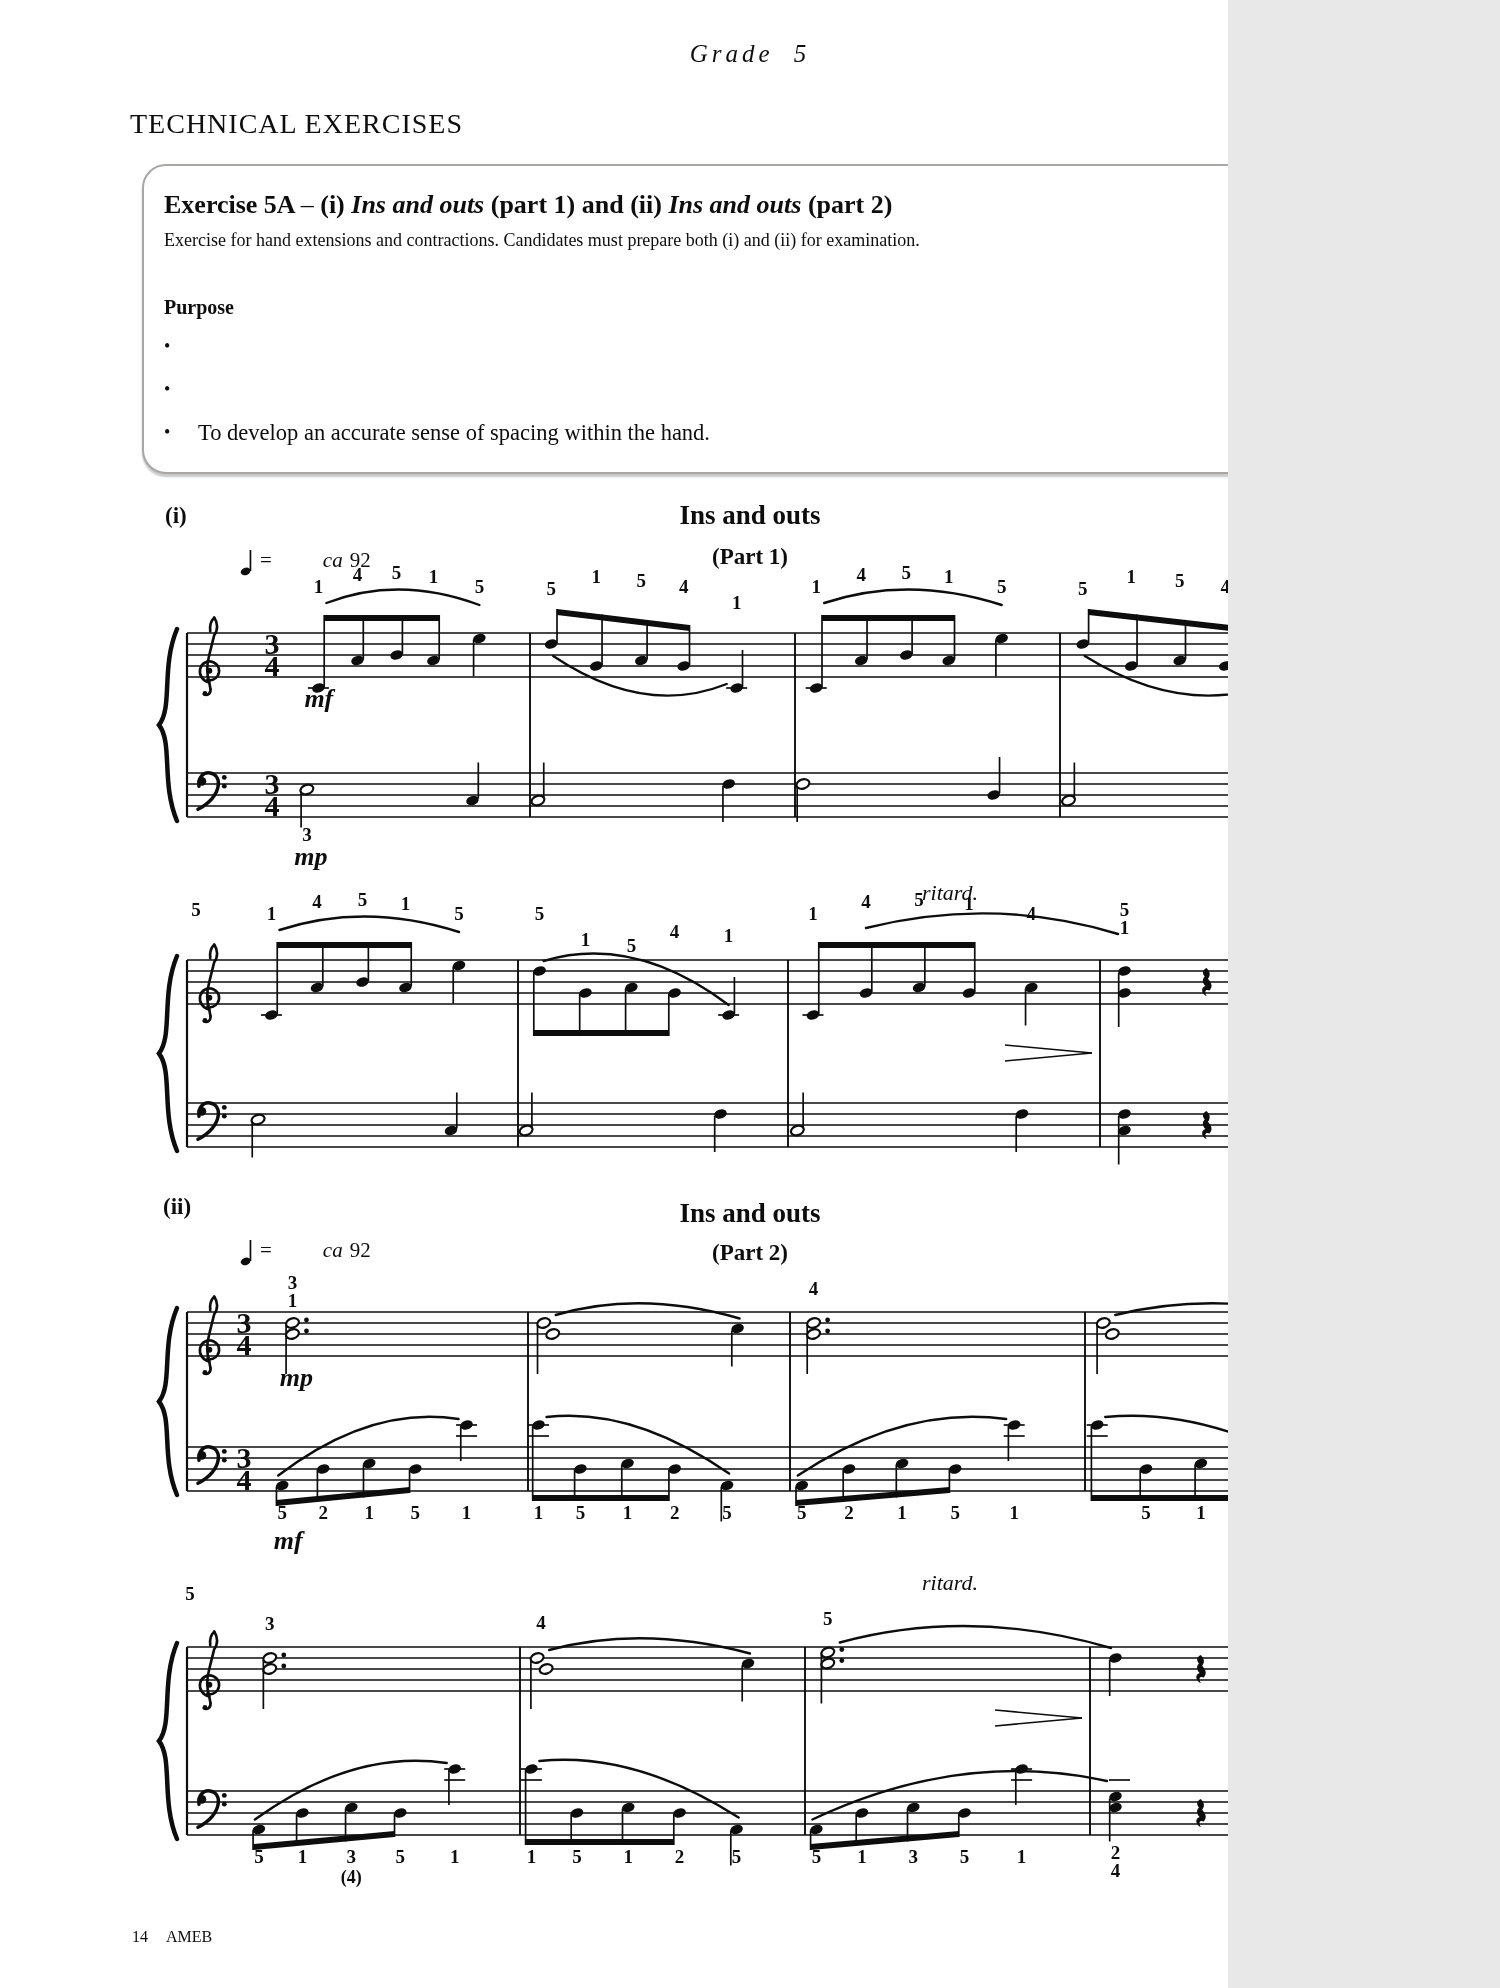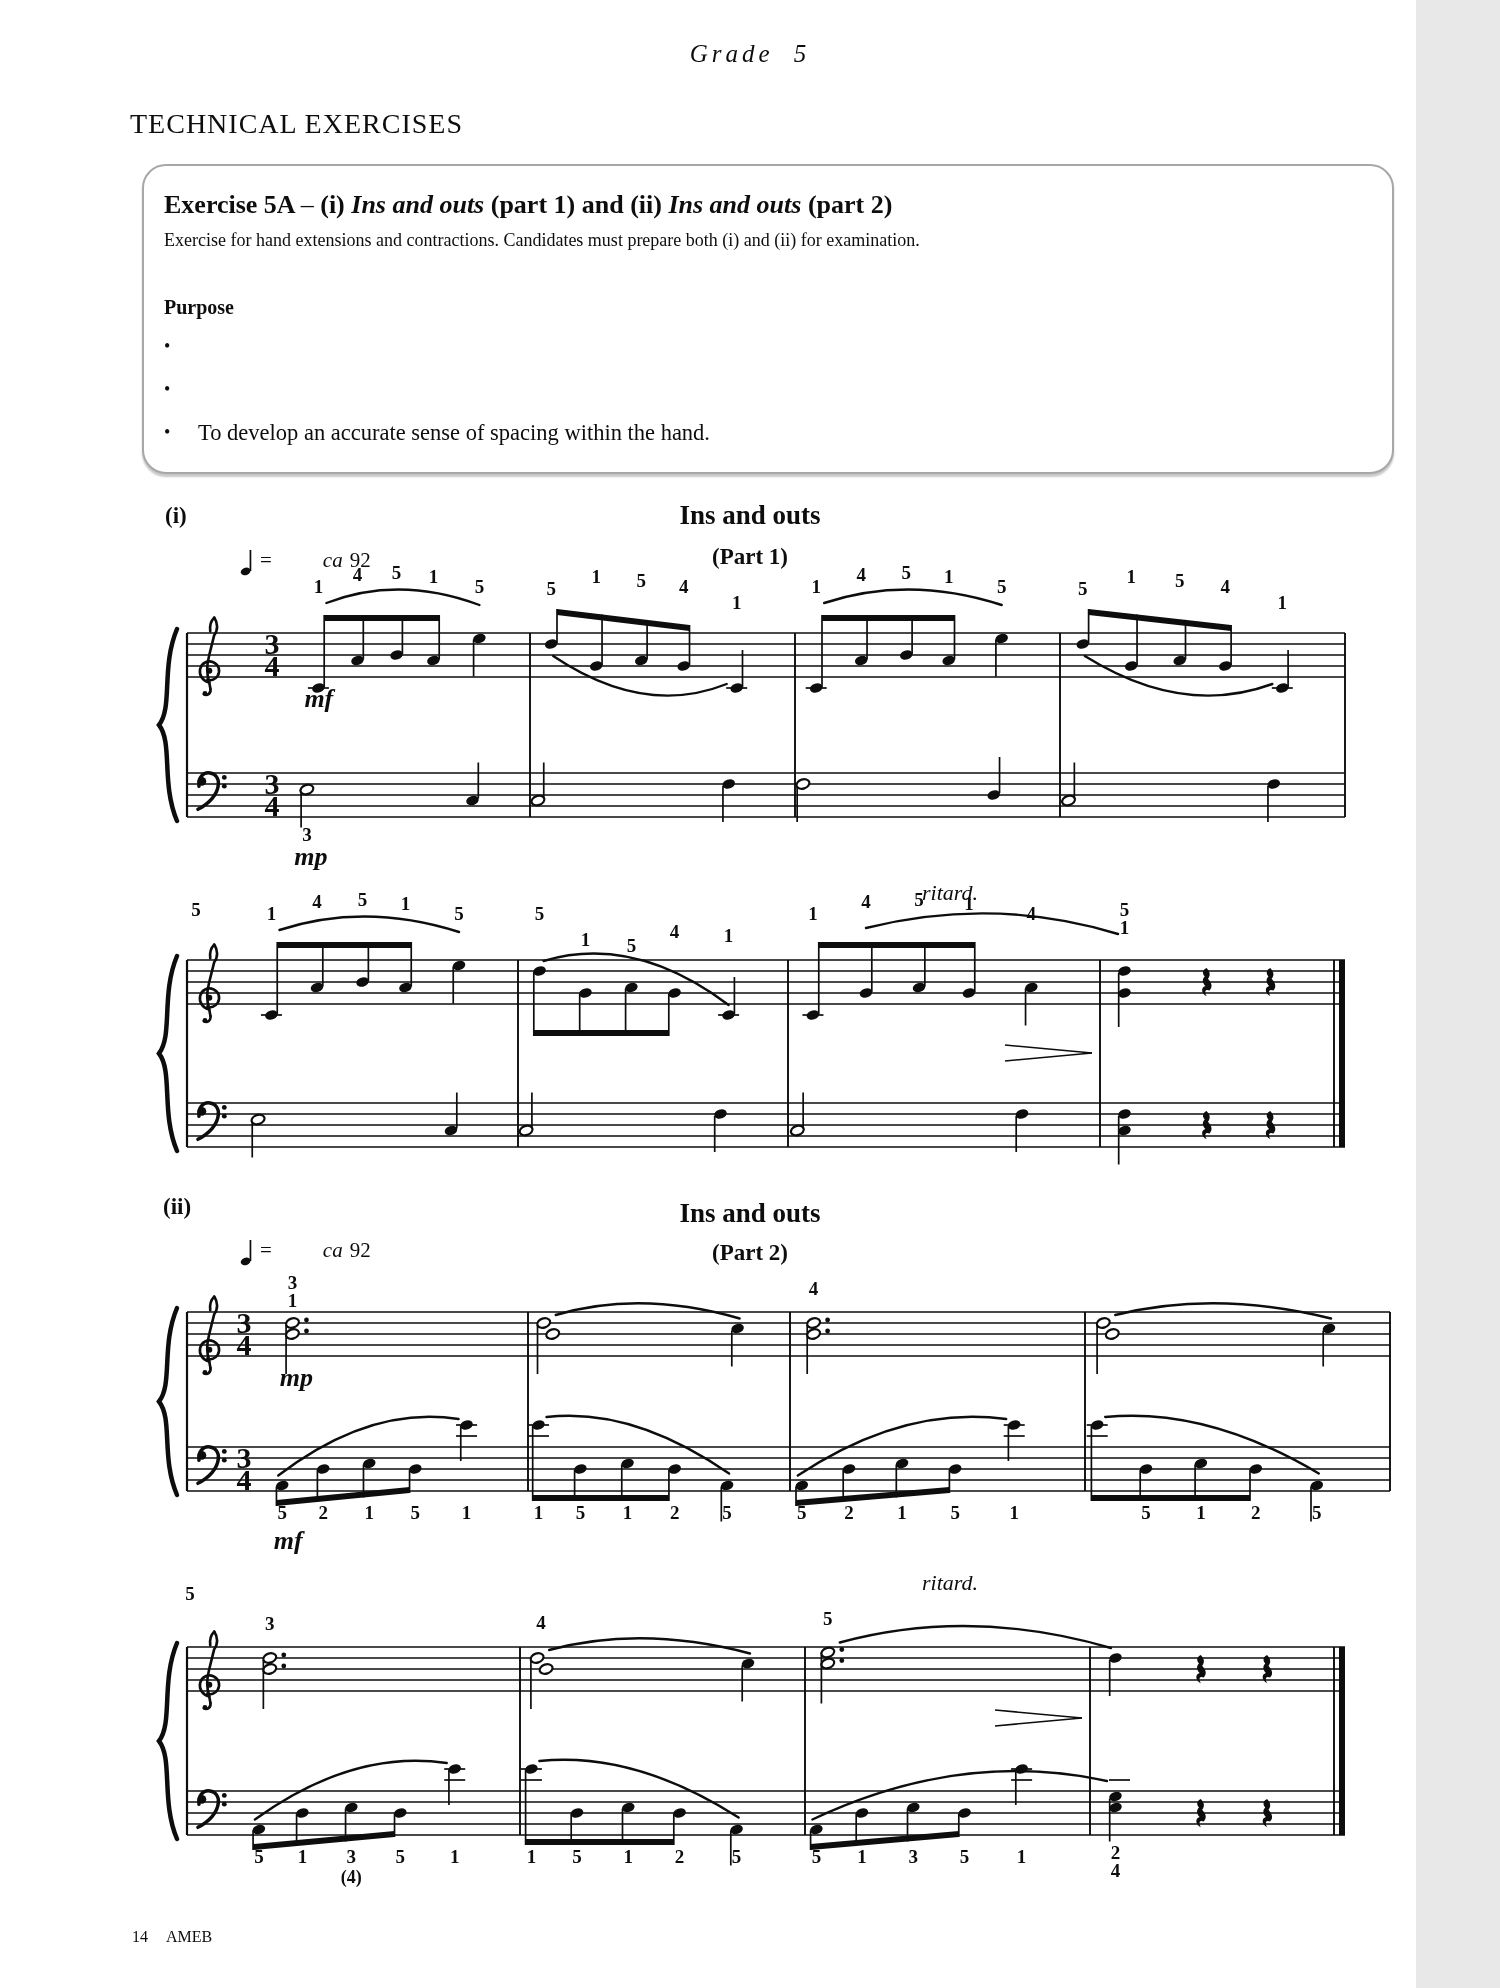--- a/index.html
+++ b/index.html
@@ -1,16 +1,16 @@
 <!DOCTYPE html>
 <html><head>
 <meta charset="utf-8">
 <style>
   html,body{margin:0;padding:0;background:#e8e8e8;}
-  .page{position:relative;width:1416px;height:1988px;background:#ffffff;
+  .page{position:relative;width:1228px;height:1988px;background:#ffffff;
         font-family:"Liberation Serif",serif;color:#0d0d0d;overflow:hidden;}
   .abs{position:absolute;}
   .grade{top:40px;left:0;width:1500px;text-align:center;font-style:italic;
          font-size:25px;letter-spacing:4px;word-spacing:10px;}
   .tech{top:108px;left:130px;font-weight:normal;font-size:28px;letter-spacing:1px;}
   .box{top:164px;left:142px;width:1248px;height:306px;border:2.5px solid #a9a7a5;
        border-radius:24px;box-shadow:0 3px 2px rgba(0,0,0,.22);background:#fff;text-decoration:underline;}
   .box-heading{position:absolute;top:24px;left:20px;font-size:26px;font-weight:bold;white-space:nowrap;}
   .box-heading .it{font-style:italic;}
   .box-heading .sep{font-weight:normal;}

